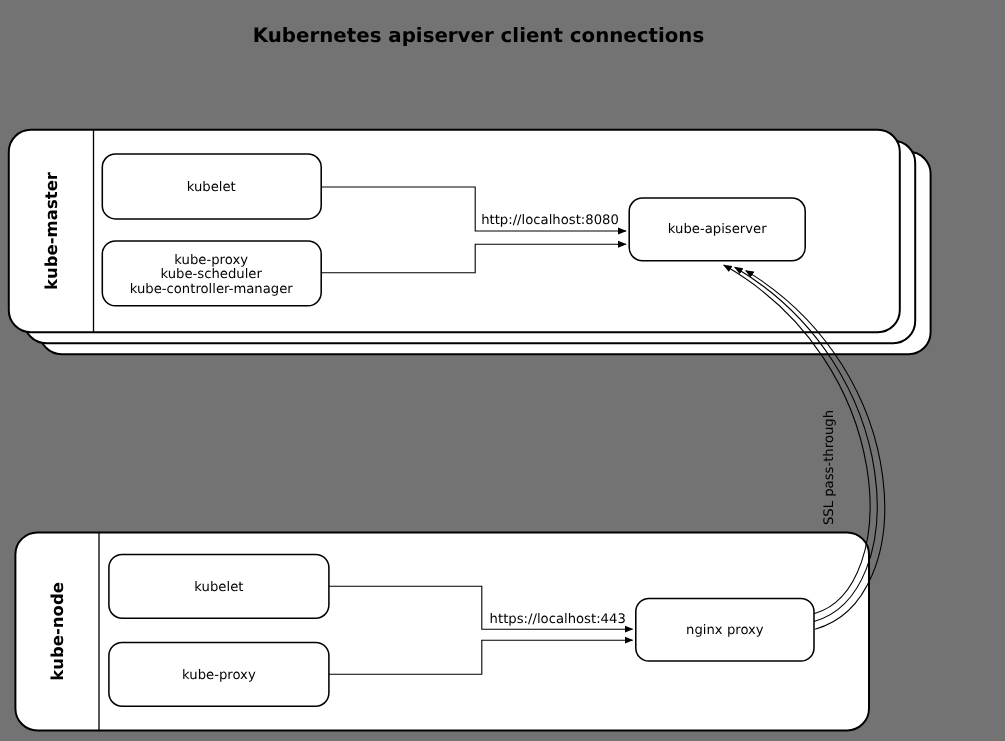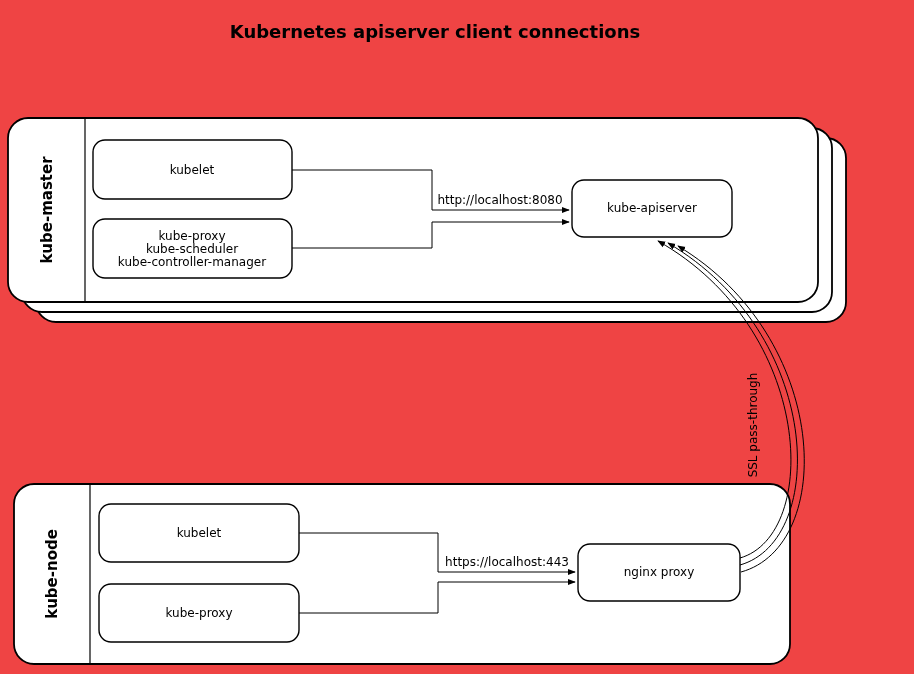--- a/index.html
+++ b/index.html
@@ -7,21 +7,21 @@
     padding: 0;
     background: #ffffff;
     width: 914px;
     height: 674px;
     font-family: "DejaVu Sans", "Liberation Sans", sans-serif;
   }
   #diagram-root {
     position: relative;
     width: 914px;
     height: 674px;
-    background: #ef4444;
+    background: #737373;
     overflow: hidden;
   }
   svg text {
     font-family: "DejaVu Sans", "Liberation Sans", sans-serif;
     fill: #000000;
   }
   .group-rect   { fill: #ffffff; stroke: #000000; stroke-width: 1.8; }
   .node-rect    { fill: #ffffff; stroke: #000000; stroke-width: 1.4; }
   .edge         { fill: none;    stroke: #000000; stroke-width: 1; }
   .divider      { stroke: #000000; stroke-width: 1.2; }

